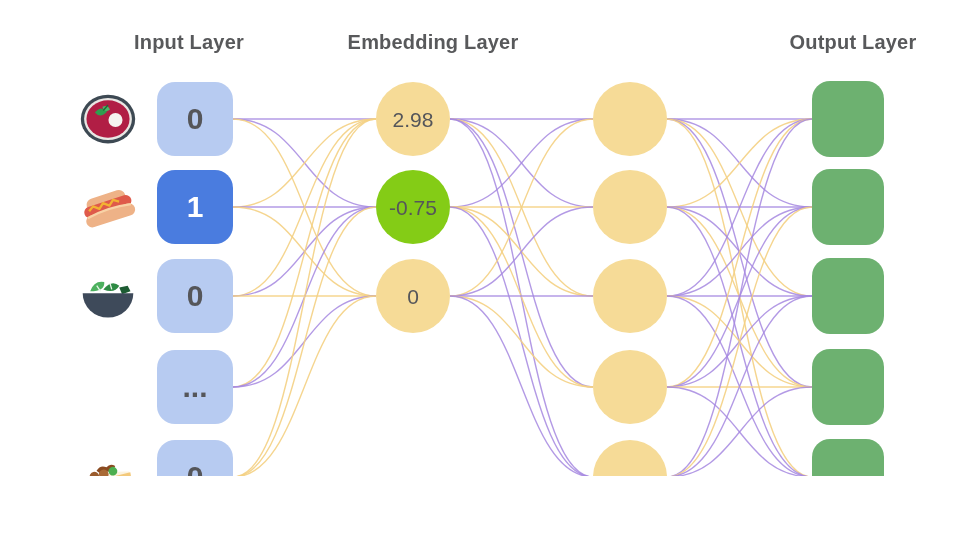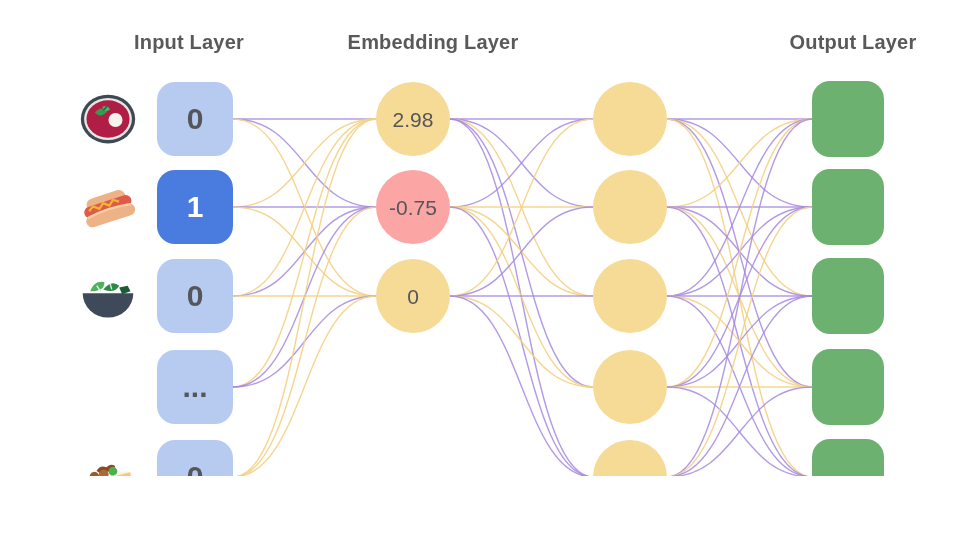--- a/index.html
+++ b/index.html
@@ -143,21 +143,21 @@
             <circle cx="40" cy="27" r="5" fill="#4caf50"></circle>
             <circle cx="29" cy="28" r="5.5" fill="#a96a36"></circle>
             <path d="M5 33 a27 27 0 0 0 54 0 z" fill="#f3c97b"></path>
             <path d="M18 36 l-1 14 M28 37 l0 17 M38 37 l1 16 M48 36 l2 12" stroke="#cf9a46" stroke-width="2" fill="none" stroke-linecap="round"></path>
           </g>
         </svg>
       </div>
       <div class="node node-circle" style="left: 376px; top: 82px; background: rgb(246, 219, 151);">
         <span class="emb-label" style="color: rgb(85, 86, 90); text-align: center;">2.98</span>
       </div>
-      <div class="node node-circle" style="left: 376px; top: 170px; background: #fca5a5; justify-content: center;">
+      <div class="node node-circle" style="left: 376px; top: 170px; background: #84cc16; justify-content: center;">
         <span class="emb-label" style="color: rgb(85, 86, 90);">-0.75</span>
       </div>
       <div class="node node-circle" style="left: 376px; top: 259px; background: rgb(246, 219, 151);">
         <span class="emb-label" style="color: rgb(85, 86, 90);">0</span>
       </div>
       <div class="node node-circle" style="left: 593px; top: 82px; background: rgb(246, 219, 151);"></div>
       <div class="node node-circle" style="left: 593px; top: 170px; background: rgb(246, 219, 151);"></div>
       <div class="node node-circle" style="left: 593px; top: 259px; background: rgb(246, 219, 151);"></div>
       <div class="node node-circle" style="left: 593px; top: 350px; background: rgb(246, 219, 151);"></div>
       <div class="node node-circle" style="left: 593px; top: 440px; background: rgb(246, 219, 151);"></div>

